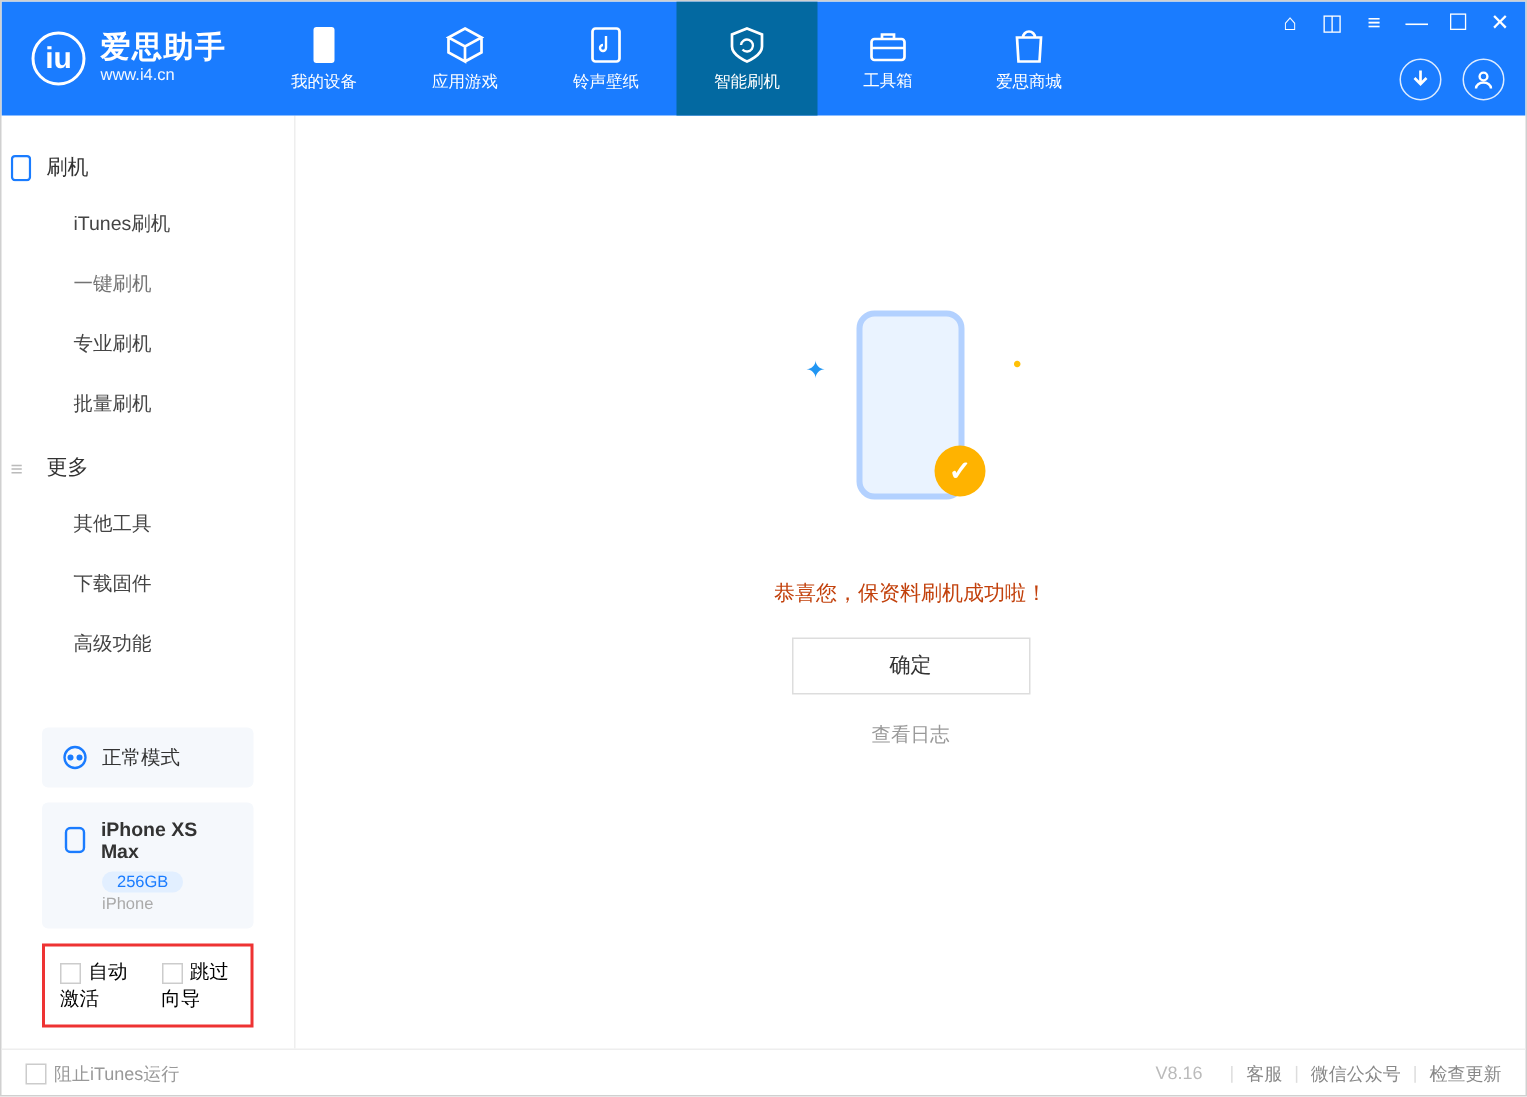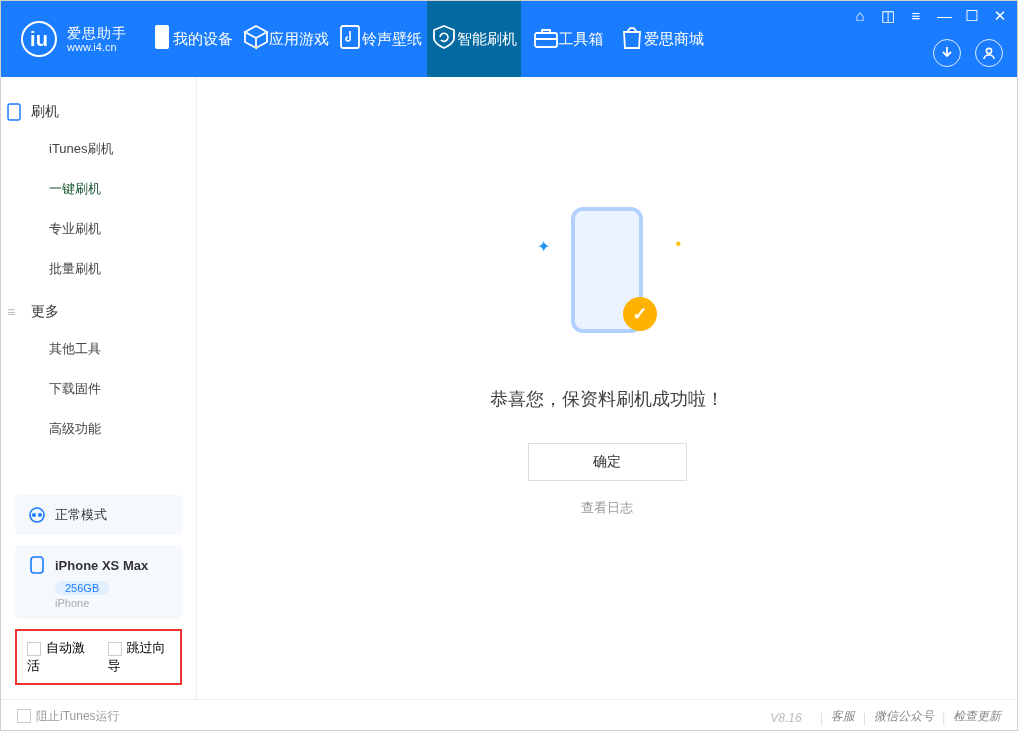--- a/index.html
+++ b/index.html
@@ -2,67 +2,67 @@
 <html><head>
 <meta charset="utf-8">
 <style>
 * { margin: 0; padding: 0; box-sizing: border-box; font-family: "Microsoft YaHei", Arial, sans-serif; }
 body { background: #fff; width: 1018px; height: 731px; overflow: hidden; border: 1px solid #d0d0d0; }
 
 .header { height: 76px; background: #1a7cff; display: flex; align-items: center; color: #fff; position: relative; }
 .logo-area { display: flex; align-items: center; padding: 0 18px 0 20px; }
 .logo-circle { width: 36px; height: 36px; border: 2.5px solid #fff; border-radius: 50%; display: flex; align-items: center; justify-content: center; font-weight: bold; font-size: 20px; margin-right: 10px; }
 .logo-text { display: flex; flex-direction: column; line-height: 1.15; }
-.logo-title { font-size: 14px; font-weight: normal; letter-spacing: 1px; }
+.logo-title { font-size: 20px; font-weight: bold; letter-spacing: 1px; }
 .logo-sub { font-size: 11px; opacity: .95; }
 
 .tabs { display: flex; height: 100%; }
-.tab { width: 94px; display: flex; flex-direction: row; align-items: center; justify-content: center; font-size: 15px; cursor: pointer; }
+.tab { width: 94px; display: flex; flex-direction: column; align-items: center; justify-content: center; font-size: 11px; cursor: pointer; }
 .tab.active { background: #0369a1; }
 .tab svg { margin-bottom: 4px; }
 
 .win-icons { position: absolute; top: 8px; right: 10px; display: flex; gap: 14px; align-items: center; }
 .win-icons span { width: 14px; height: 14px; font-size: 15px; color: #fff; cursor: pointer; text-align: center; line-height: 14px; }
 
 .header-right { position: absolute; right: 14px; bottom: 10px; display: flex; gap: 14px; }
 .hr-icon { width: 28px; height: 28px; border: 1.8px solid rgba(255,255,255,.85); border-radius: 50%; display: flex; align-items: center; justify-content: center; cursor: pointer; }
 
 .body { display: flex; height: 622px; }
 .sidebar { width: 196px; border-right: 1px solid #eee; padding-top: 18px; display: flex; flex-direction: column; }
 .sb-section { margin-bottom: 6px; }
 .sb-head { display: flex; align-items: center; padding: 8px 6px; font-size: 14px; color: #333; font-weight: 500; }
 .sb-head svg, .sb-head .ic { margin-right: 10px; }
 .sb-item { padding: 11px 18px 11px 48px; font-size: 13px; color: #444; cursor: pointer; }
-.sb-item.active { color: #14532d; }
-
-.sb-bottom { margin-top: auto; padding: 0 14px 14px; }
+.sb-item.active { color: #737373; }
+
+.sb-bottom { margin-top: auto; padding: 0 27px 14px; }
 .sb-card { background: #f5f8fc; border-radius: 4px; padding: 10px 12px; margin-bottom: 10px; display: flex; align-items: center; font-size: 13px; color: #333; }
 .sb-card .ic { width: 20px; height: 20px; margin-right: 8px; display: flex; align-items: center; justify-content: center; }
 .device-card { display: block; }
 .device-row { display: flex; align-items: center; }
 .badge { display: inline-block; background: #e2efff; color: #1a7cff; border-radius: 10px; padding: 1px 10px; font-size: 11px; margin: 6px 0 2px 28px; }
 .dev-sub { color: #aaa; font-size: 11px; margin-left: 28px; }
 
 .red-box { border: 2px solid #e33; padding: 8px 10px; display: flex; align-items: center; gap: 18px; font-size: 13px; color: #000000; }
 .cb { width: 14px; height: 14px; border: 1px solid #ccc; margin-right: 5px; display: inline-block; vertical-align: middle; }
 
 .main { flex: 1; display: flex; flex-direction: column; align-items: center; padding-top: 120px; }
 .phone-illus { width: 160px; height: 160px; position: relative; margin-bottom: 30px; }
 .phone-body { position: absolute; left: 44px; top: 10px; width: 72px; height: 126px; border: 4px solid #b3d1ff; border-radius: 12px; background: #eaf3ff; }
 .check-badge { position: absolute; right: 30px; bottom: 26px; width: 34px; height: 34px; background: #ffb300; border-radius: 50%; display: flex; align-items: center; justify-content: center; color: #fff; font-size: 18px; font-weight: bold; }
 .sparkle { position: absolute; font-size: 16px; color: #2196f3; }
 .s1 { left: 10px; top: 40px; } .s2 { right: 6px; top: 38px; color:#ffc107; }
 
-.success-msg { font-size: 18px; color: #404040; margin-bottom: 32px; }
+.success-msg { font-size: 14px; color: #c2410c; margin-bottom: 20px; }
 .ok-btn { width: 159px; height: 38px; border: 1px solid #ddd; background: #fff; font-size: 14px; color: #333; cursor: pointer; margin-bottom: 18px; }
 .log-link { color: #999; font-size: 13px; cursor: pointer; }
 
 .footer { height: 33px; border-top: 1px solid #eee; display: flex; align-items: center; padding: 0 16px; font-size: 12px; color: #999; }
 .footer .left { display: flex; align-items: center; }
-.footer .right { margin-left: auto; display: flex; align-items: flex-end; gap: 8px; font-style: italic; }
+.footer .right { margin-left: auto; display: flex; align-items: flex-start; gap: 8px; }
 .footer .sep { color: #ddd; }
 .footer .ver { color: #bbb; margin-right: 10px; }
 .footer a { color: #888; cursor: pointer; }
 </style>
 </head>
 <body>
 
 <div class="header">
   <div class="logo-area">
     <div class="logo-circle">iu</div>

